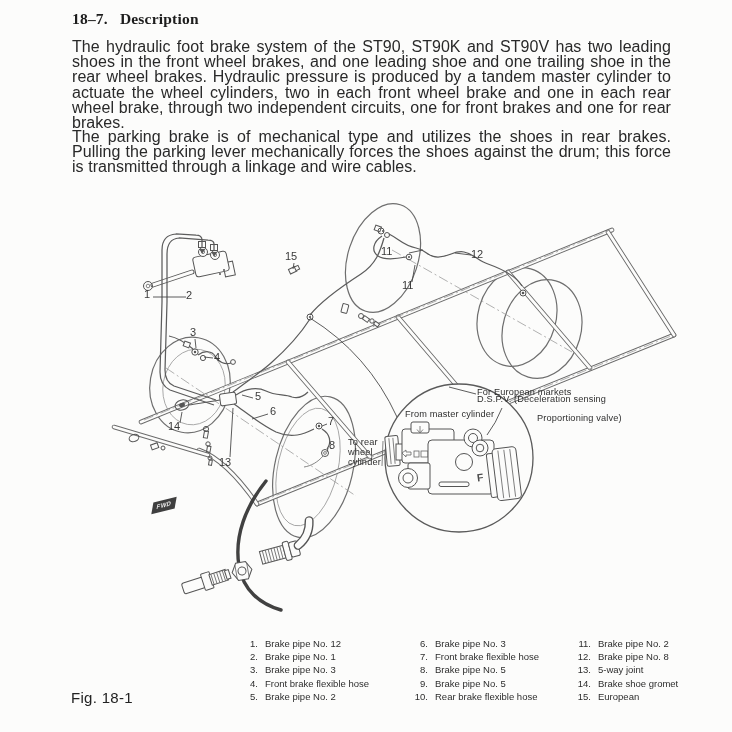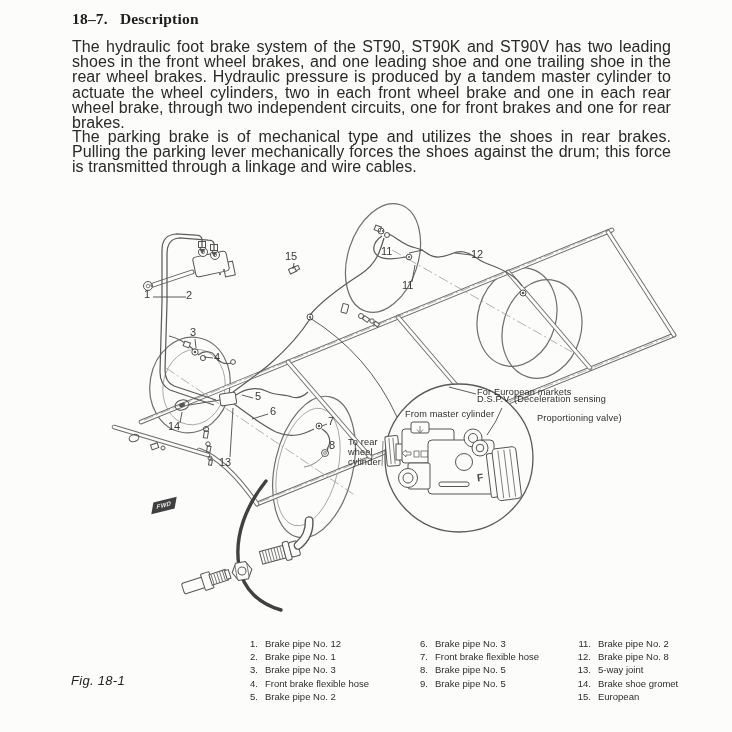--- a/index.html
+++ b/index.html
@@ -24,21 +24,21 @@
     color:#ececec;font-size:6px;font-weight:bold;text-align:center;line-height:11px;
     transform:rotate(-14deg) skewX(-24deg);letter-spacing:.5px}
   .vletter{position:absolute;left:421px;top:285px;font-size:10.5px;color:#4c4c4c;
     font-weight:600;transform:rotate(-8deg)}
 
   .parts{position:absolute;left:240px;top:637px;display:flex;font-size:9.5px;
     line-height:13.2px;color:#2d2d2d}
   .pcol1{width:170px}.pcol2{width:163px}.pcol3{width:150px}
   .prow{display:flex}
   .pn{width:18px;text-align:right;margin-right:7px;flex:none}
-  .caption{position:absolute;left:71px;top:673px;font-size:13px;font-style:italic;
+  .caption{position:absolute;left:71px;top:689px;font-size:15px;
     color:#222;letter-spacing:.3px}
 
   
   .beam-o{stroke:#6a6a6a;stroke-width:4.6;fill:none;stroke-linecap:round}
   .beam-i{stroke:#fcfcfb;stroke-width:2.8;fill:none;stroke-linecap:round}
   .dash{stroke:#8f8f8f;stroke-width:.7;fill:none;stroke-dasharray:10 3 2 3}
   .wheel{stroke:#6e6e6e;stroke-width:1.2;fill:none}
   .thinw{stroke:#9a9a9a;stroke-width:.8;fill:none}
   .pipe{stroke:#5c5c5c;stroke-width:1.25;fill:none}
   .part{stroke:#555;stroke-width:1;fill:#fcfcfb}
@@ -327,20 +327,24 @@
         <span>Front brake flexible hose</span>
       </div>
     <div class="prow">
         <span class="pn">8.</span>
         <span>Brake pipe No. 5</span>
       </div>
     <div class="prow">
         <span class="pn">9.</span>
         <span>Brake pipe No. 5</span>
       </div>
+    <div class="prow">
+        <span class="pn">10.</span>
+        <span>Rear brake flexible hose</span>
+      </div>
   </div>
   <div class="pcol3">
     <div class="prow">
         <span class="pn">11.</span>
         <span>Brake pipe No. 2</span>
       </div>
     <div class="prow">
         <span class="pn">12.</span>
         <span>Brake pipe No. 8</span>
       </div>

